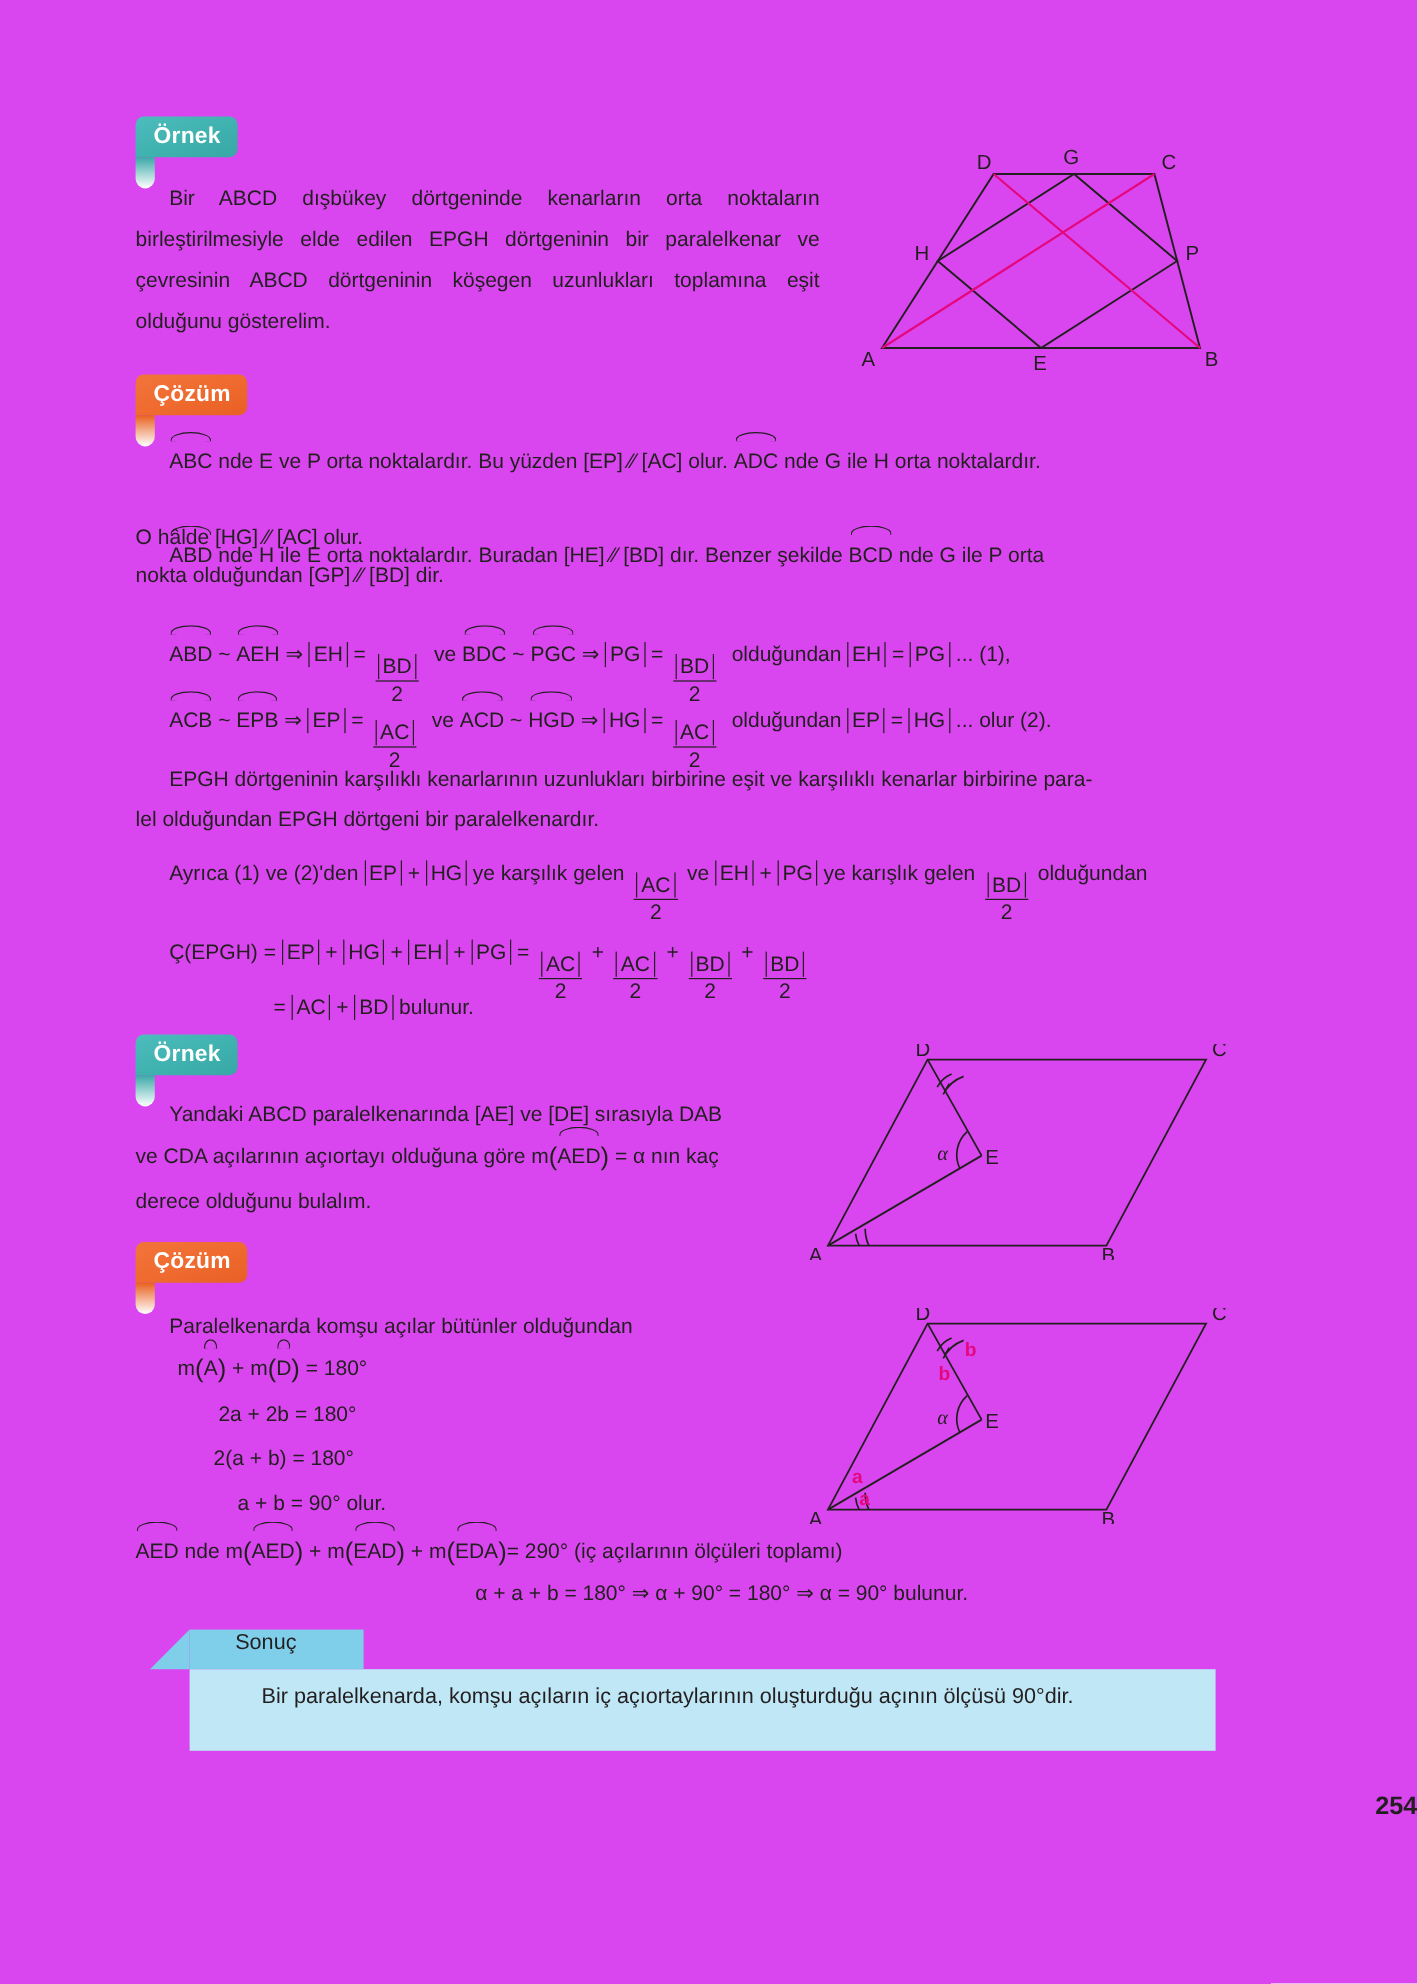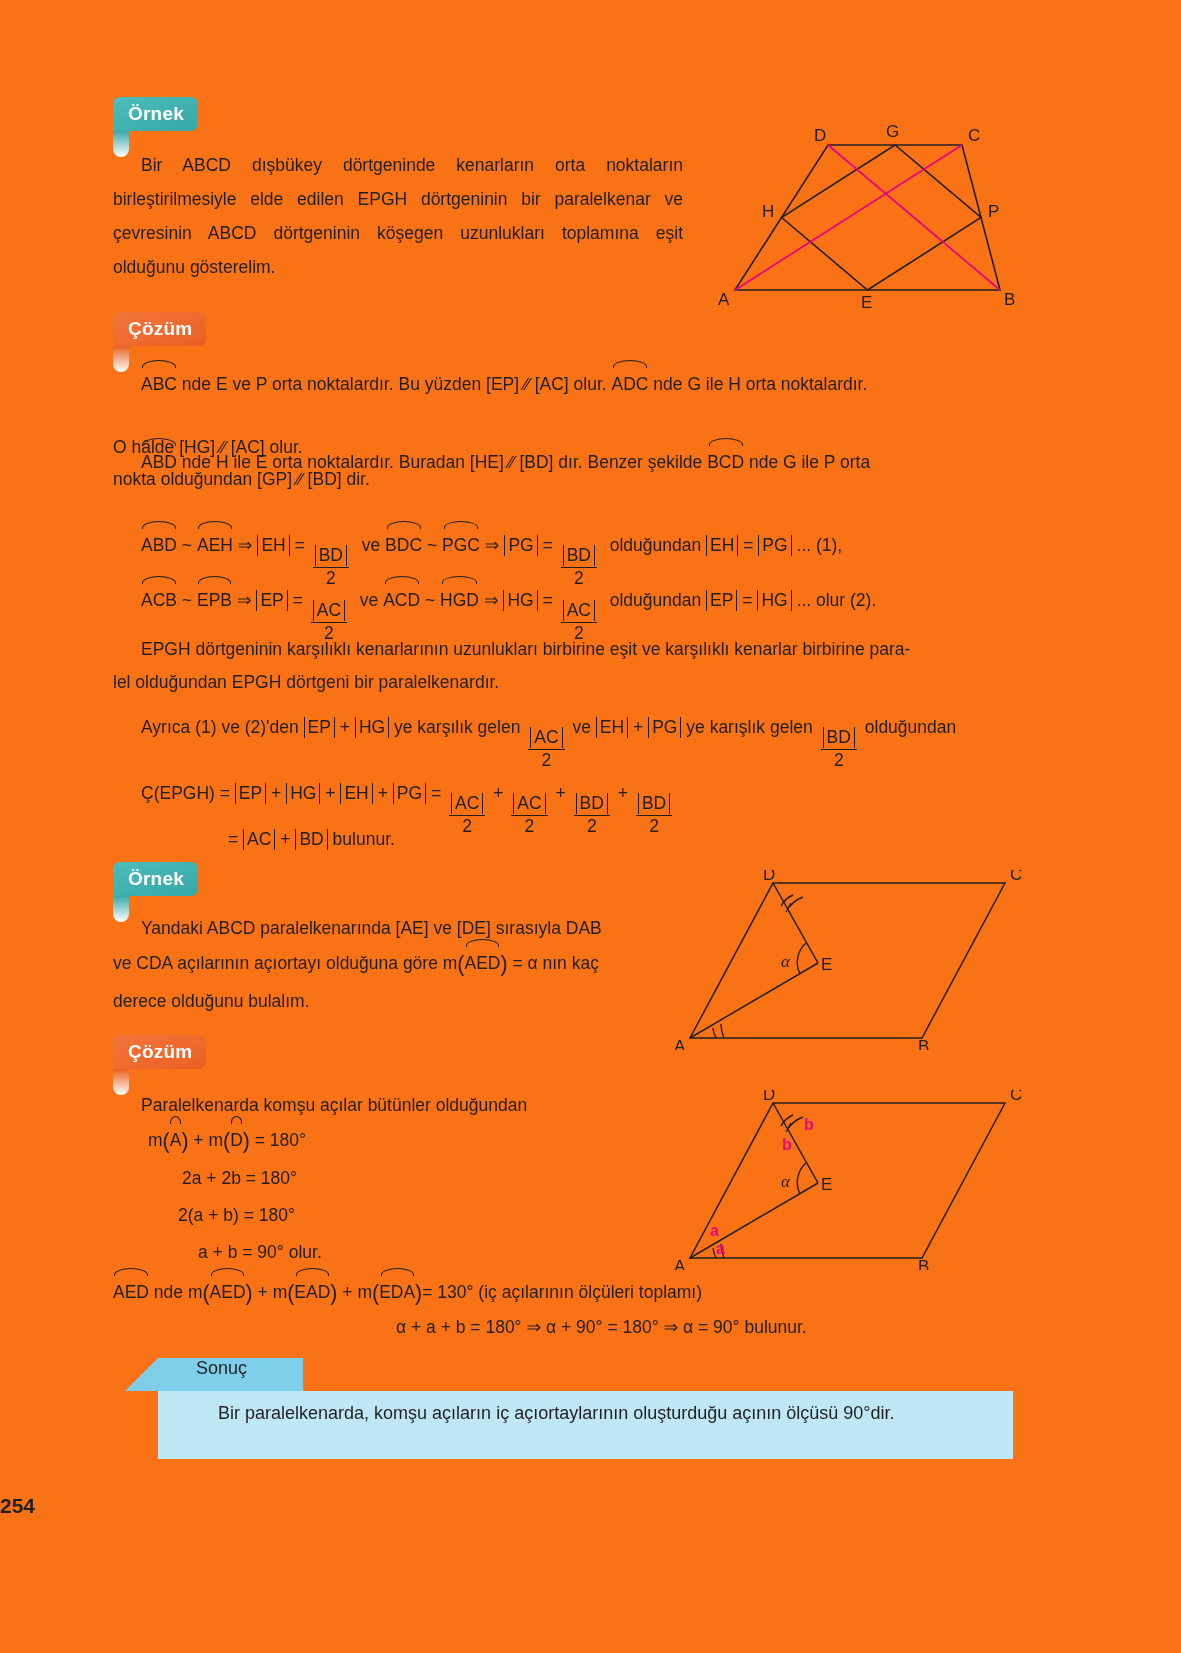--- a/index.html
+++ b/index.html
@@ -8,21 +8,21 @@
     background: #ffffff;
   }
   body {
     font-family: "Liberation Sans", sans-serif;
     color: #231f20;
   }
   #page {
     position: relative;
     width: 1181px;
     height: 1653px;
-    background: #f97316;
+    background: #d946ef;
     overflow: hidden;
   }
 
   
   .tag {
     position: absolute;
     height: 34px;
     border-radius: 7px 7px 7px 0;
     color: #ffffff;
     font-size: 19px;
@@ -139,21 +139,21 @@
     font-size: 18px;
     padding: 12px 20px 12px 60px;
     box-sizing: border-box;
     color: #231f20;
   }
 
   
   #page-number {
     position: absolute;
     width: 100%;
-    text-align: left;
+    text-align: right;
     font-size: 21px;
     font-weight: bold;
     color: #231f20;
   }
 
   
   .figure { position: absolute; }
   .figure svg { display: block; }
   .fig-label { font-family: "Liberation Sans", sans-serif; font-size: 17px; fill: #231f20; }
   .fig-label-pink { font-family: "Liberation Sans", sans-serif; font-size: 16px; fill: #e5077e; font-weight: bold; }
@@ -396,21 +396,21 @@
 
   <div class="mline" style="left:182px; top:1163px;">2a + 2b = 180°</div>
   <div class="mline" style="left:178px; top:1200px;">2(a + b) = 180°</div>
   <div class="mline" style="left:198px; top:1237px;">a + b = 90° olur.</div>
 
   <div class="mline" style="left:113px; top:1275px;">
     <span class="arc">AED</span><span> nde m</span><span class="paren-big">(</span><span class="arc">AED</span><span class="paren-big">)</span>
     <span>+</span>
     <span>m</span><span class="paren-big">(</span><span class="arc">EAD</span><span class="paren-big">)</span>
     <span>+</span>
-    <span>m</span><span class="paren-big">(</span><span class="arc">EDA</span><span class="paren-big">)</span><span>= 130° (iç açılarının ölçüleri toplamı)</span>
+    <span>m</span><span class="paren-big">(</span><span class="arc">EDA</span><span class="paren-big">)</span><span>= 290° (iç açılarının ölçüleri toplamı)</span>
   </div>
 
   <div class="mline" style="left:396px; top:1312px;">α + a + b = 180° ⇒ α + 90° = 180° ⇒ α = 90° bulunur.</div>
 
   <div class="figure" style="left:660px; top:1090px;">
     <svg width="370" height="180" viewBox="0 0 370 180">
 
       <g stroke="#231f20" stroke-width="1.5" fill="none">
         <path d="M30,168 L262,168 L345,13 L113,13 Z"></path>
         <line x1="30" y1="168" x2="158" y2="93"></line>

